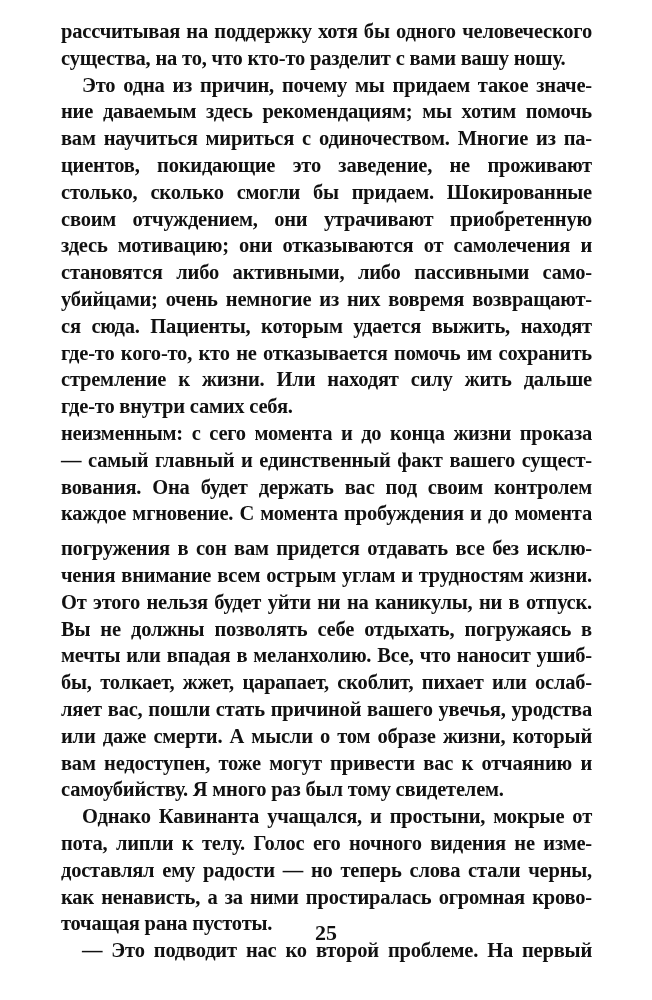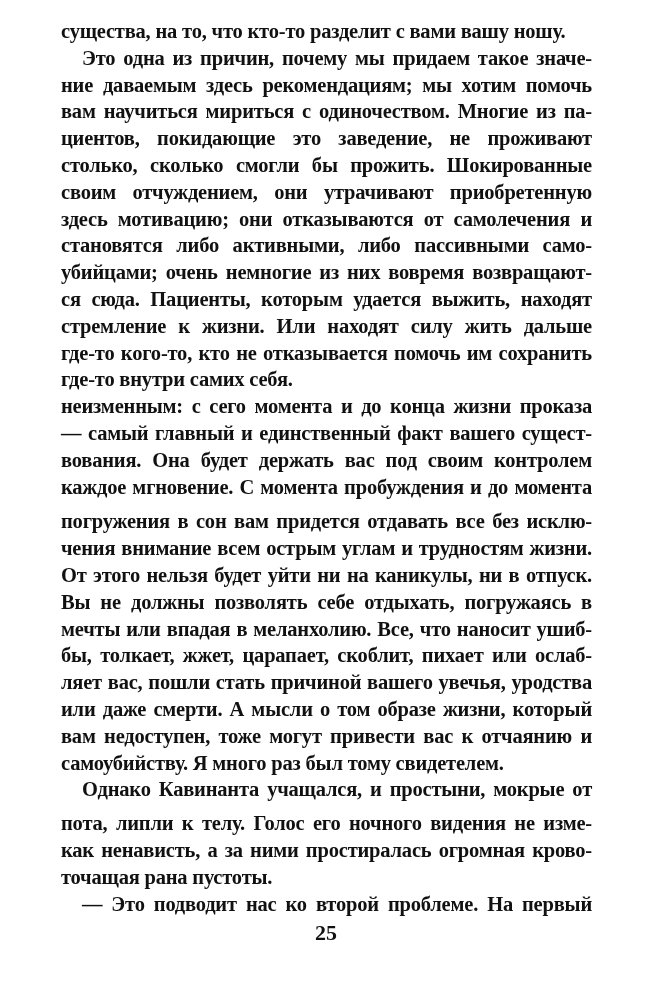--- a/index.html
+++ b/index.html
@@ -58,53 +58,55 @@
       font-weight: bold;
       font-size: 22px;
     }
   </style>
 </head>
 <body>
 
 <div class="page">
   <div class="text-block">
 
+    <span class="line" style="white-space: nowrap;">рассчитывая на поддержку хотя бы одного человеческого</span>
     <span class="line last" style="white-space: nowrap;">существа, на то, что кто-то разделит с вами вашу ношу.</span>
 
     <span class="line indent" style="white-space: nowrap;">Это одна из причин, почему мы придаем такое значе-</span>
     <span class="line" style="white-space: nowrap;">ние даваемым здесь рекомендациям; мы хотим помочь</span>
     <span class="line" style="white-space: nowrap;">вам научиться мириться с одиночеством. Многие из па-</span>
     <span class="line" style="white-space: nowrap;">циентов, покидающие это заведение, не проживают</span>
-    <span class="line" style="white-space: nowrap;">столько, сколько смогли бы прожить. Шокированные</span>
+    <span class="line" style="white-space: nowrap;">столько, сколько смогли бы придаем. Шокированные</span>
     <span class="line" style="white-space: nowrap;">своим отчуждением, они утрачивают приобретенную</span>
     <span class="line" style="white-space: nowrap;">здесь мотивацию; они отказываются от самолечения и</span>
     <span class="line" style="white-space: nowrap;">становятся либо активными, либо пассивными само-</span>
     <span class="line" style="white-space: nowrap;">убийцами; очень немногие из них вовремя возвращают-</span>
     <span class="line" style="white-space: nowrap;">ся сюда. Пациенты, которым удается выжить, находят</span>
+    <span class="line" style="white-space: nowrap;">где-то кого-то, кто не отказывается помочь им сохранить</span>
     <span class="line" style="white-space: nowrap;">стремление к жизни. Или находят силу жить дальше</span>
-    <span class="line" style="white-space: nowrap;">где-то кого-то, кто не отказывается помочь им сохранить</span>
     <span class="line last" style="white-space: nowrap;">где-то внутри самих себя.</span>
 
     <span class="line" style="white-space: nowrap;">неизменным: с сего момента и до конца жизни проказа</span>
     <span class="line" style="white-space: nowrap;">— самый главный и единственный факт вашего сущест-</span>
     <span class="line" style="white-space: nowrap;">вования. Она будет держать вас под своим контролем</span>
     <span class="line" style="white-space: nowrap;">каждое мгновение. С момента пробуждения и до момента</span>
     <span class="line" style="white-space: nowrap; margin-top: 8px;">погружения в сон вам придется отдавать все без исклю-</span>
     <span class="line" style="white-space: nowrap;">чения внимание всем острым углам и трудностям жизни.</span>
     <span class="line" style="white-space: nowrap;">От этого нельзя будет уйти ни на каникулы, ни в отпуск.</span>
     <span class="line" style="white-space: nowrap;">Вы не должны позволять себе отдыхать, погружаясь в</span>
     <span class="line" style="white-space: nowrap;">мечты или впадая в меланхолию. Все, что наносит ушиб-</span>
     <span class="line" style="white-space: nowrap;">бы, толкает, жжет, царапает, скоблит, пихает или ослаб-</span>
     <span class="line" style="white-space: nowrap;">ляет вас, пошли стать причиной вашего увечья, уродства</span>
     <span class="line" style="white-space: nowrap;">или даже смерти. А мысли о том образе жизни, который</span>
     <span class="line" style="white-space: nowrap;">вам недоступен, тоже могут привести вас к отчаянию и</span>
     <span class="line last" style="white-space: nowrap;">самоубийству. Я много раз был тому свидетелем.</span>
 
     <span class="line indent" style="white-space: nowrap;">Однако Кавинанта учащался, и простыни, мокрые от</span>
-    <span class="line" style="white-space: nowrap; margin-top: 7px;">пота, липли к телу. Голос его ночного видения не изме-</span>
+    <span class="line" style="white-space: nowrap;">пота, липли к телу. Голос его ночного видения не изме-</span>
+    <span class="line" style="white-space: nowrap;">доставлял ему радости — но теперь слова стали черны,</span>
     <span class="line" style="white-space: nowrap;">как ненависть, а за ними простиралась огромная крово-</span>
     <span class="line last" style="white-space: nowrap;">точащая рана пустоты.</span>
 
     <span class="line indent" style="white-space: nowrap;">— Это подводит нас ко второй проблеме. На первый</span>
 
   </div>
 
   <div class="page-number">25</div>
 </div>
 

